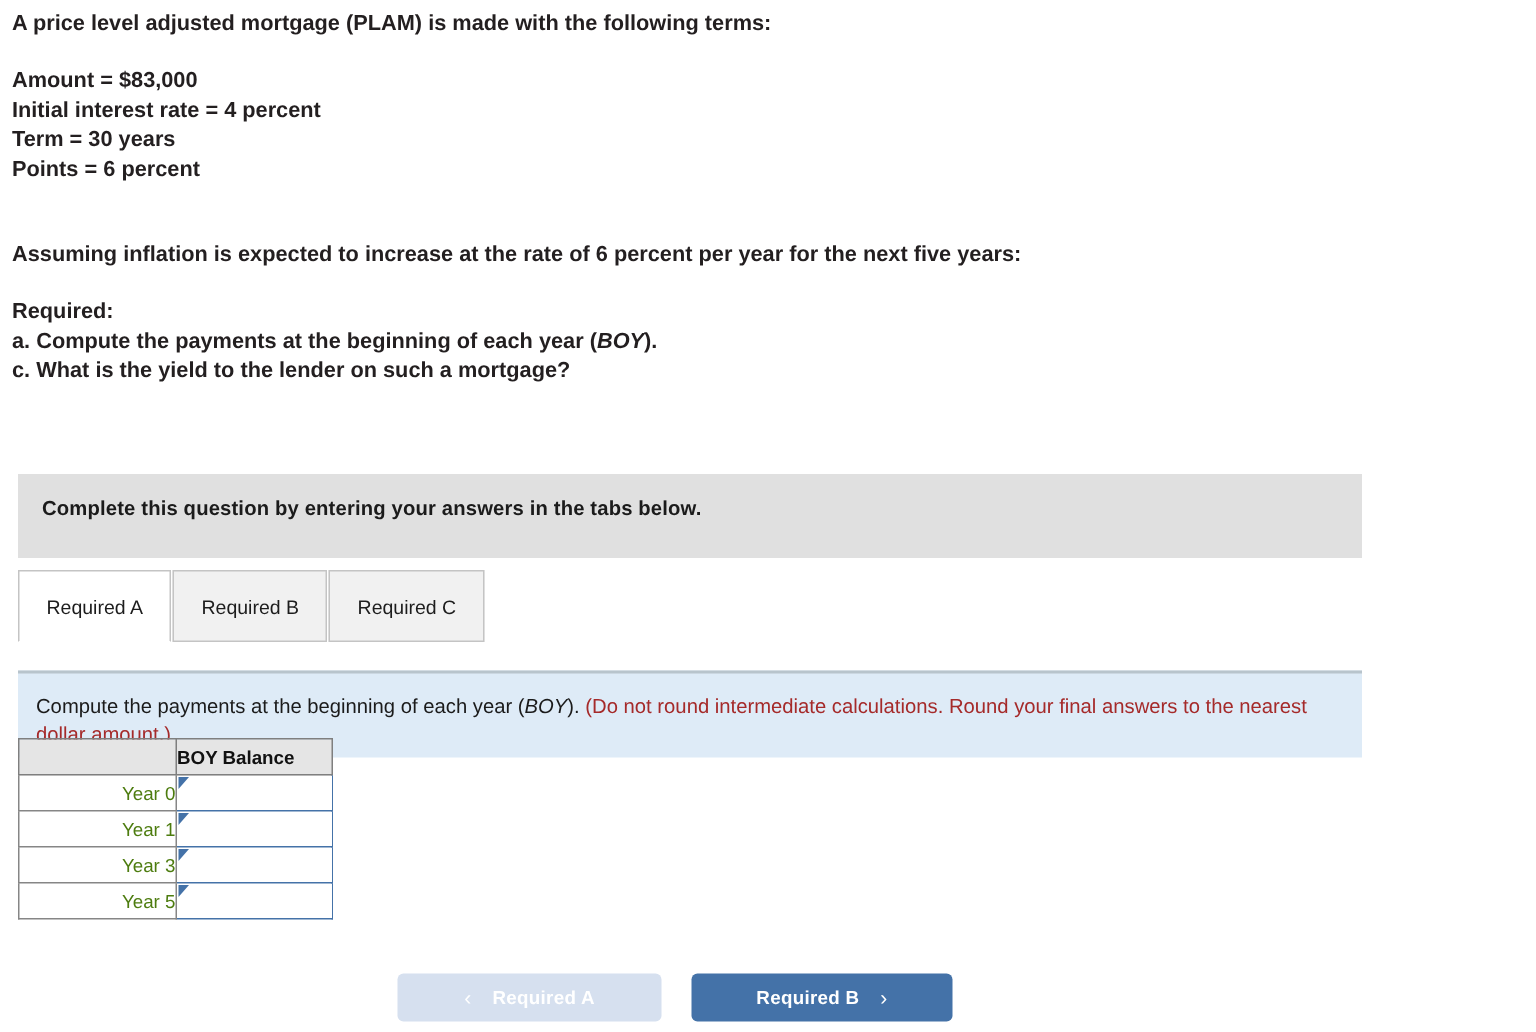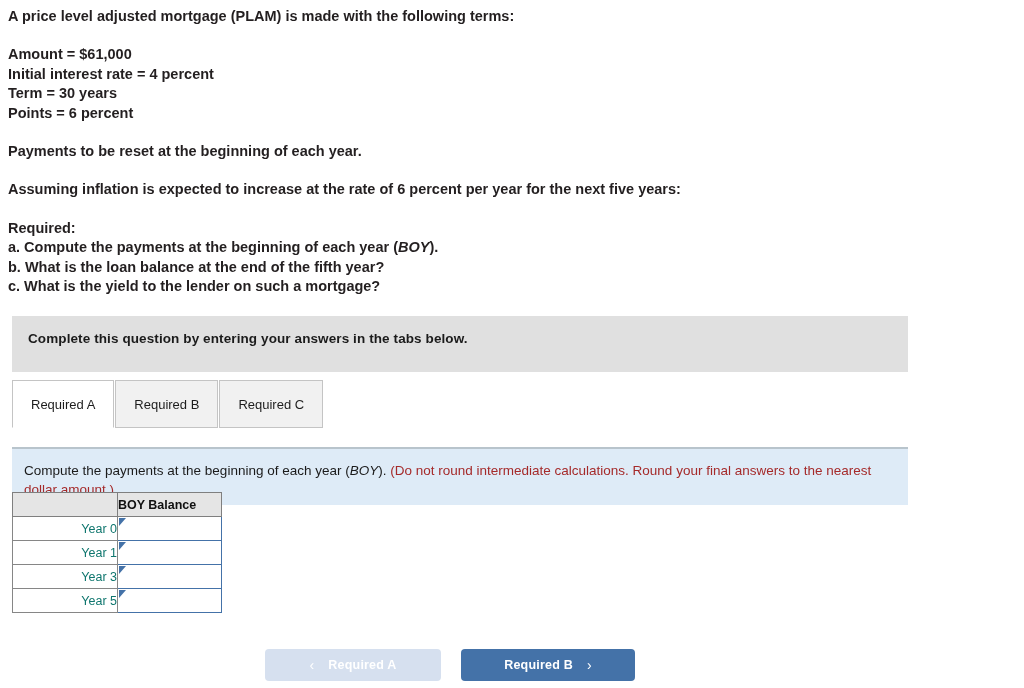--- a/index.html
+++ b/index.html
@@ -127,21 +127,21 @@
     text-align: left;
   }
   .th-blank { width: 105px; }
   .th-boy   { width: 104px; }
   .rowlabel {
     width: 105px;
     height: 24px;
     border: 1px solid #868686;
     text-align: right;
     padding-right: 20px;
-    color: #0f766e;
+    color: #4d7c0f;
     background: #ffffff;
     font-size: 12.5px;
   }
   .inputcell {
     width: 104px;
     height: 24px;
     border: 1px solid #4472a8;
     background: #ffffff;
     position: relative;
   }
@@ -202,32 +202,30 @@
     cursor: pointer;
   }
   .chev { font-size: 14px; font-weight: normal; line-height: 1; }
 </style>
 </head>
 <body>
 
 <div class="problem">
   <div class="ptext">A price level adjusted mortgage (PLAM) is made with the following terms:</div>
   <div class="pgap"></div>
-  <div class="ptext">Amount = $61,000</div>
+  <div class="ptext">Amount = $83,000</div>
   <div class="ptext">Initial interest rate = 4 percent</div>
   <div class="ptext">Term = 30 years</div>
   <div class="ptext">Points = 6 percent</div>
   <div class="pgap"></div>
-  <div class="ptext">Payments to be reset at the beginning of each year.</div>
   <div class="pgap"></div>
   <div class="ptext">Assuming inflation is expected to increase at the rate of 6 percent per year for the next five years:</div>
   <div class="pgap"></div>
   <div class="ptext bold">Required:</div>
   <div class="ptext"><span>a. Compute the payments at the beginning of each year (</span><span class="ital">BOY</span><span>).</span></div>
-  <div class="ptext">b. What is the loan balance at the end of the fifth year?</div>
   <div class="ptext">c. What is the yield to the lender on such a mortgage?</div>
 </div>
 
 <div class="banner">
   <div class="banner-text">Complete this question by entering your answers in the tabs below.</div>
 </div>
 
 <div class="tabs">
   <div class="tab active">
       <span>Required A</span>

